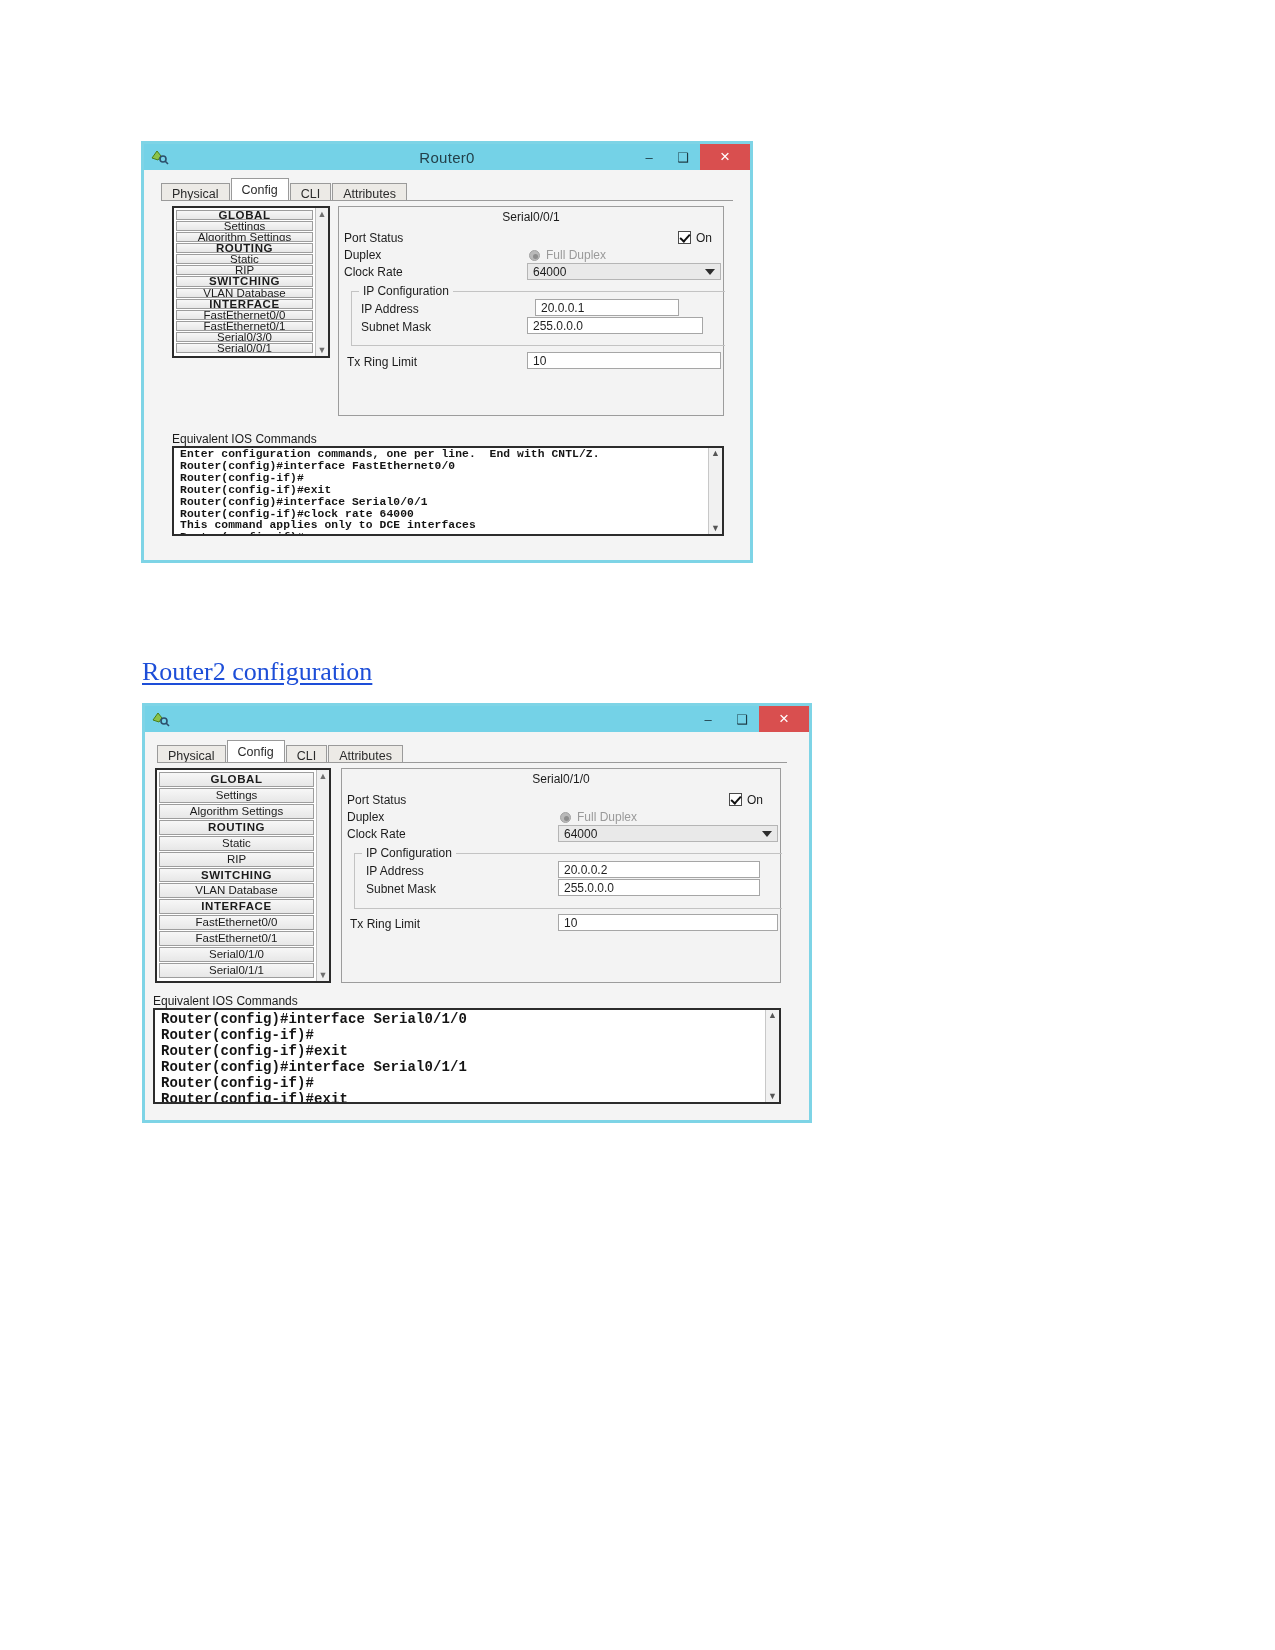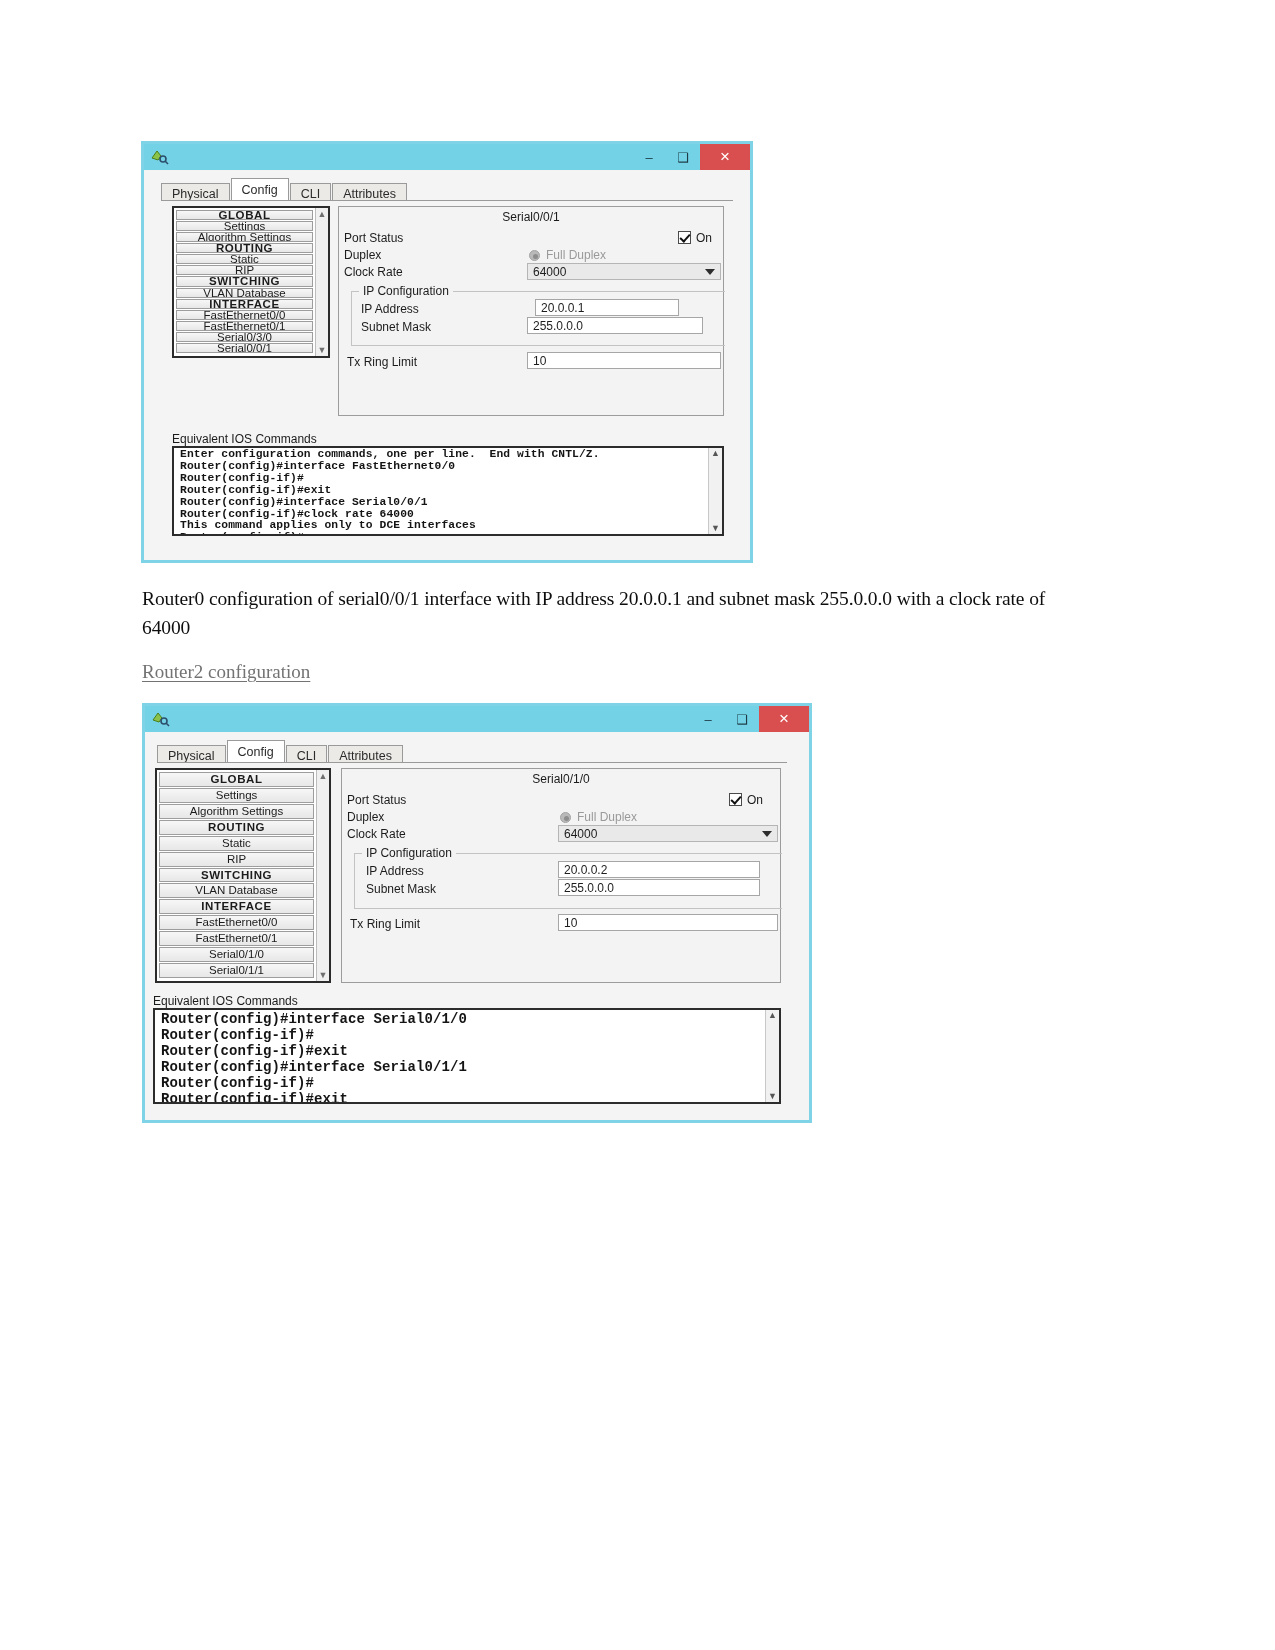--- a/index.html
+++ b/index.html
@@ -27,23 +27,23 @@
     position: absolute;
     font-family: "Liberation Serif", serif;
     font-size: 19.5px;
     line-height: 29px;
     color: #0d0d0d;
     letter-spacing: -0.1px;
   }
   .doc-heading {
     position: absolute;
     font-family: "Liberation Serif", serif;
-    font-size: 19px;
+    font-size: 26px;
     line-height: 28px;
-    color: #737373;
+    color: #1d4ed8;
     text-decoration: underline;
     text-underline-offset: 3px;
   }
 
   
   .pt-window {
     position: absolute;
     background: #f2f2f2;
     box-sizing: border-box;
   }
@@ -327,20 +327,21 @@
   <div class="pt-window" style="left:144px; top:144px; width:606px; height:416px; background:#f4f4f4;">
 
     <div class="titlebar" style="width:606px;">
       <div class="app-icon">
         <svg width="20" height="18" viewBox="0 0 20 18">
           <polygon points="2,11 7,4 11,9 8,13" fill="#8bc34a" stroke="#4b7f17" stroke-width="1"></polygon>
           <circle cx="13" cy="12" r="3" fill="none" stroke="#2c4f6b" stroke-width="1.6"></circle>
           <line x1="15" y1="14" x2="18" y2="17" stroke="#2c4f6b" stroke-width="1.6"></line>
         </svg>
       </div>
+      <div class="title-text">Router0</div>
       <div class="win-buttons">
         <div class="win-btn">–</div>
         <div class="win-btn">❑</div>
         <div class="win-btn close">×</div>
       </div>
     </div>
 
     <div class="win-body" style="top:26px; height:387px; left:3px; right:8px; background:#f4f4f4;"></div>
 
     <div class="tabs" style="left:17px; top:34px;">
@@ -419,21 +420,20 @@
 Router(config-if)#clock rate 64000
 This command applies only to DCE interfaces
 Router(config-if)#</div>
       <div class="ios-scroll">
         <div class="arrow">▲</div>
         <div class="arrow">▼</div>
       </div>
     </div>
   </div>
 
-  <div class="doc-para" style="left:142px; top:584px; width:930px;">Router0 configuration of serial0/0/1 interface with IP address 20.0.0.1 and subnet mask 255.0.0.0 with a clock rate of 64000</div>
 
   <div class="doc-heading" style="left:142px; top:658px;">Router2 configuration</div>
 
   <div class="pt-outer-edge" style="left:142px; top:703px; width:670px; height:420px;"></div>
 
   <div class="pt-window" style="left:145px; top:706px; width:664px; height:414px; background:#f4f4f4;">
 
     <div class="titlebar" style="width:664px;">
       <div class="app-icon">
         <svg width="20" height="18" viewBox="0 0 20 18">

